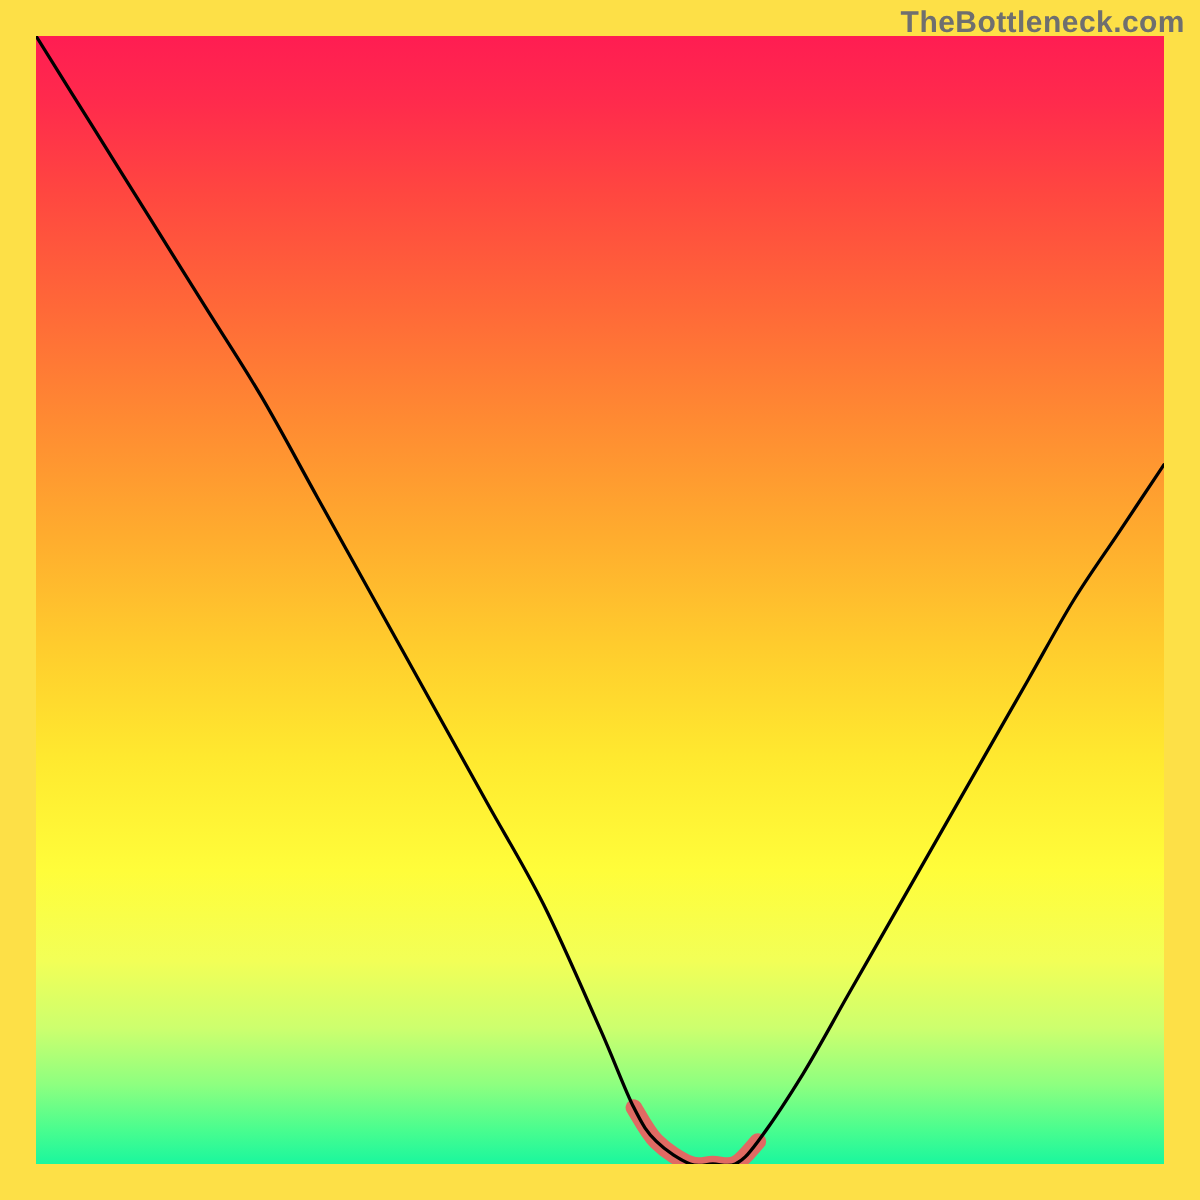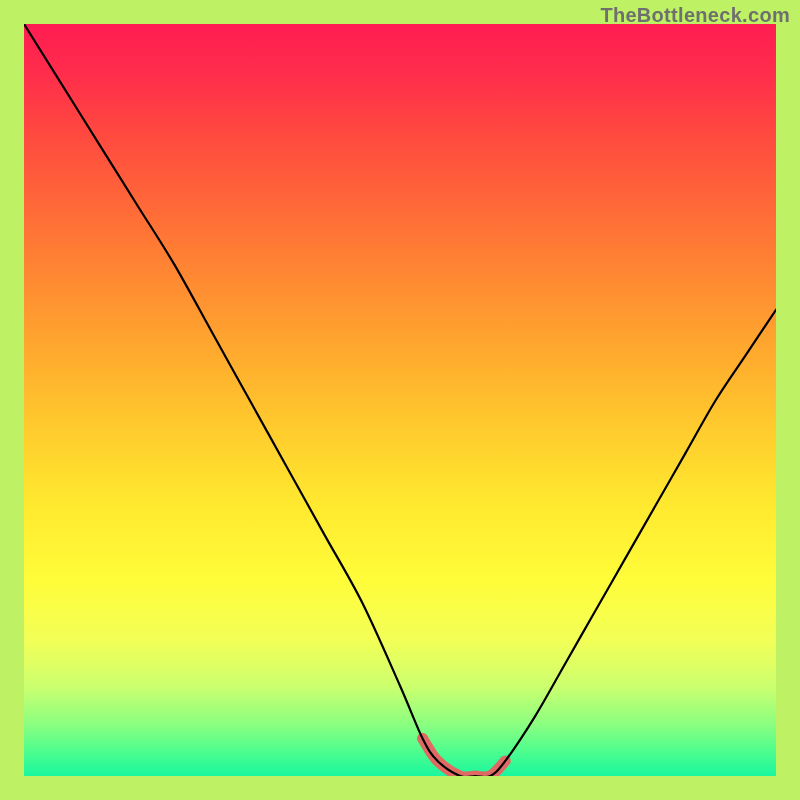--- a/index.html
+++ b/index.html
@@ -8,21 +8,21 @@
     width: 800px;
     height: 800px;
     background: #000;
     overflow: hidden;
     font-family: Arial, Helvetica, sans-serif;
   }
   .stage {
     position: relative;
     width: 800px;
     height: 800px;
-    background: #bef264;
+    background: #fde047;
   }
   .plot-frame {
     position: absolute;
     left: 24px;
     top: 24px;
     width: 752px;
     height: 752px;
     background: #000;
   }
   .gradient {

